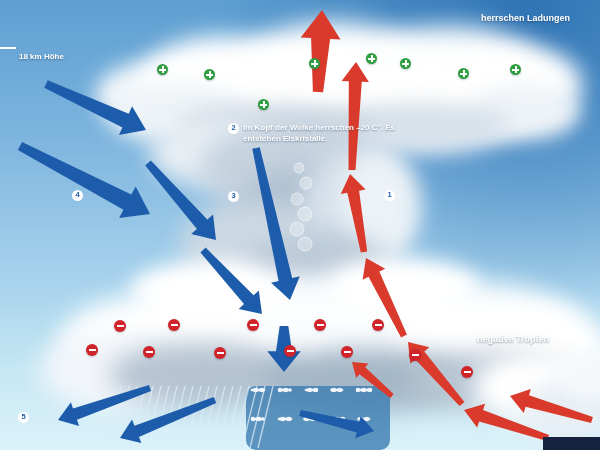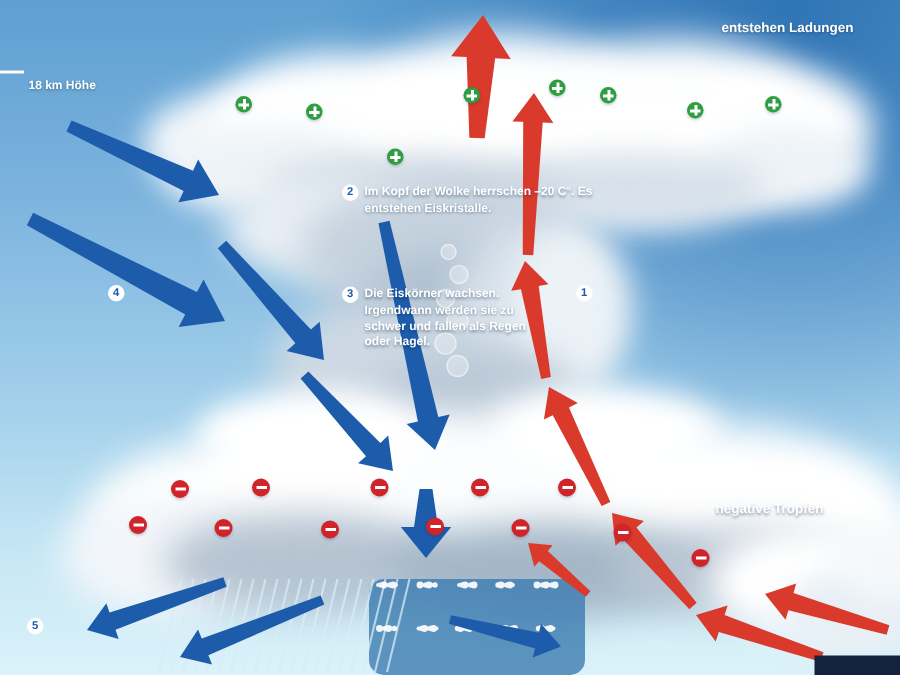--- a/index.html
+++ b/index.html
@@ -197,34 +197,33 @@
   <span class="charge minus" style="left:168px;top:319px"></span>
   <span class="charge minus" style="left:214px;top:347px"></span>
   <span class="charge minus" style="left:247px;top:319px"></span>
   <span class="charge minus" style="left:284px;top:345px"></span>
   <span class="charge minus" style="left:314px;top:319px"></span>
   <span class="charge minus" style="left:341px;top:346px"></span>
   <span class="charge minus" style="left:372px;top:319px"></span>
   <span class="charge minus" style="left:409px;top:349px"></span>
   <span class="charge minus" style="left:461px;top:366px"></span>
 
-  <div class="sky-label" id="lbl-pos" style="left:481px;top:13px">entstehen Ladungen</div>
+  <div class="sky-label" id="lbl-pos" style="left:481px;top:13px">herrschen Ladungen</div>
   <div class="sky-label" id="lbl-neg" style="left:477px;top:334px">negative Tropfen</div>
   <div class="sky-label" id="lbl-alt" style="left:19px;top:52px">18 km Höhe</div>
 
   <div class="note" style="left:384px;top:190px;width:142px">
     <span class="badge">1</span>
   </div>
   <div class="note" style="left:228px;top:123px;width:172px">
     <span class="badge">2</span>
     <span>Im Kopf der Wolke herrschen –20 C°. Es entstehen Eiskristalle.</span>
   </div>
   <div class="note" style="left:228px;top:191px;width:136px">
     <span class="badge">3</span>
-    <span>Die Eiskörner wachsen. Irgendwann werden sie zu schwer und fallen als Regen oder Hagel.</span>
   </div>
   <div class="note" style="left:72px;top:190px;width:126px">
     <span class="badge">4</span>
   </div>
   <div class="note" style="left:18px;top:412px;width:130px">
     <span class="badge">5</span>
   </div>
 
   <div id="credit"></div>
 </div>

